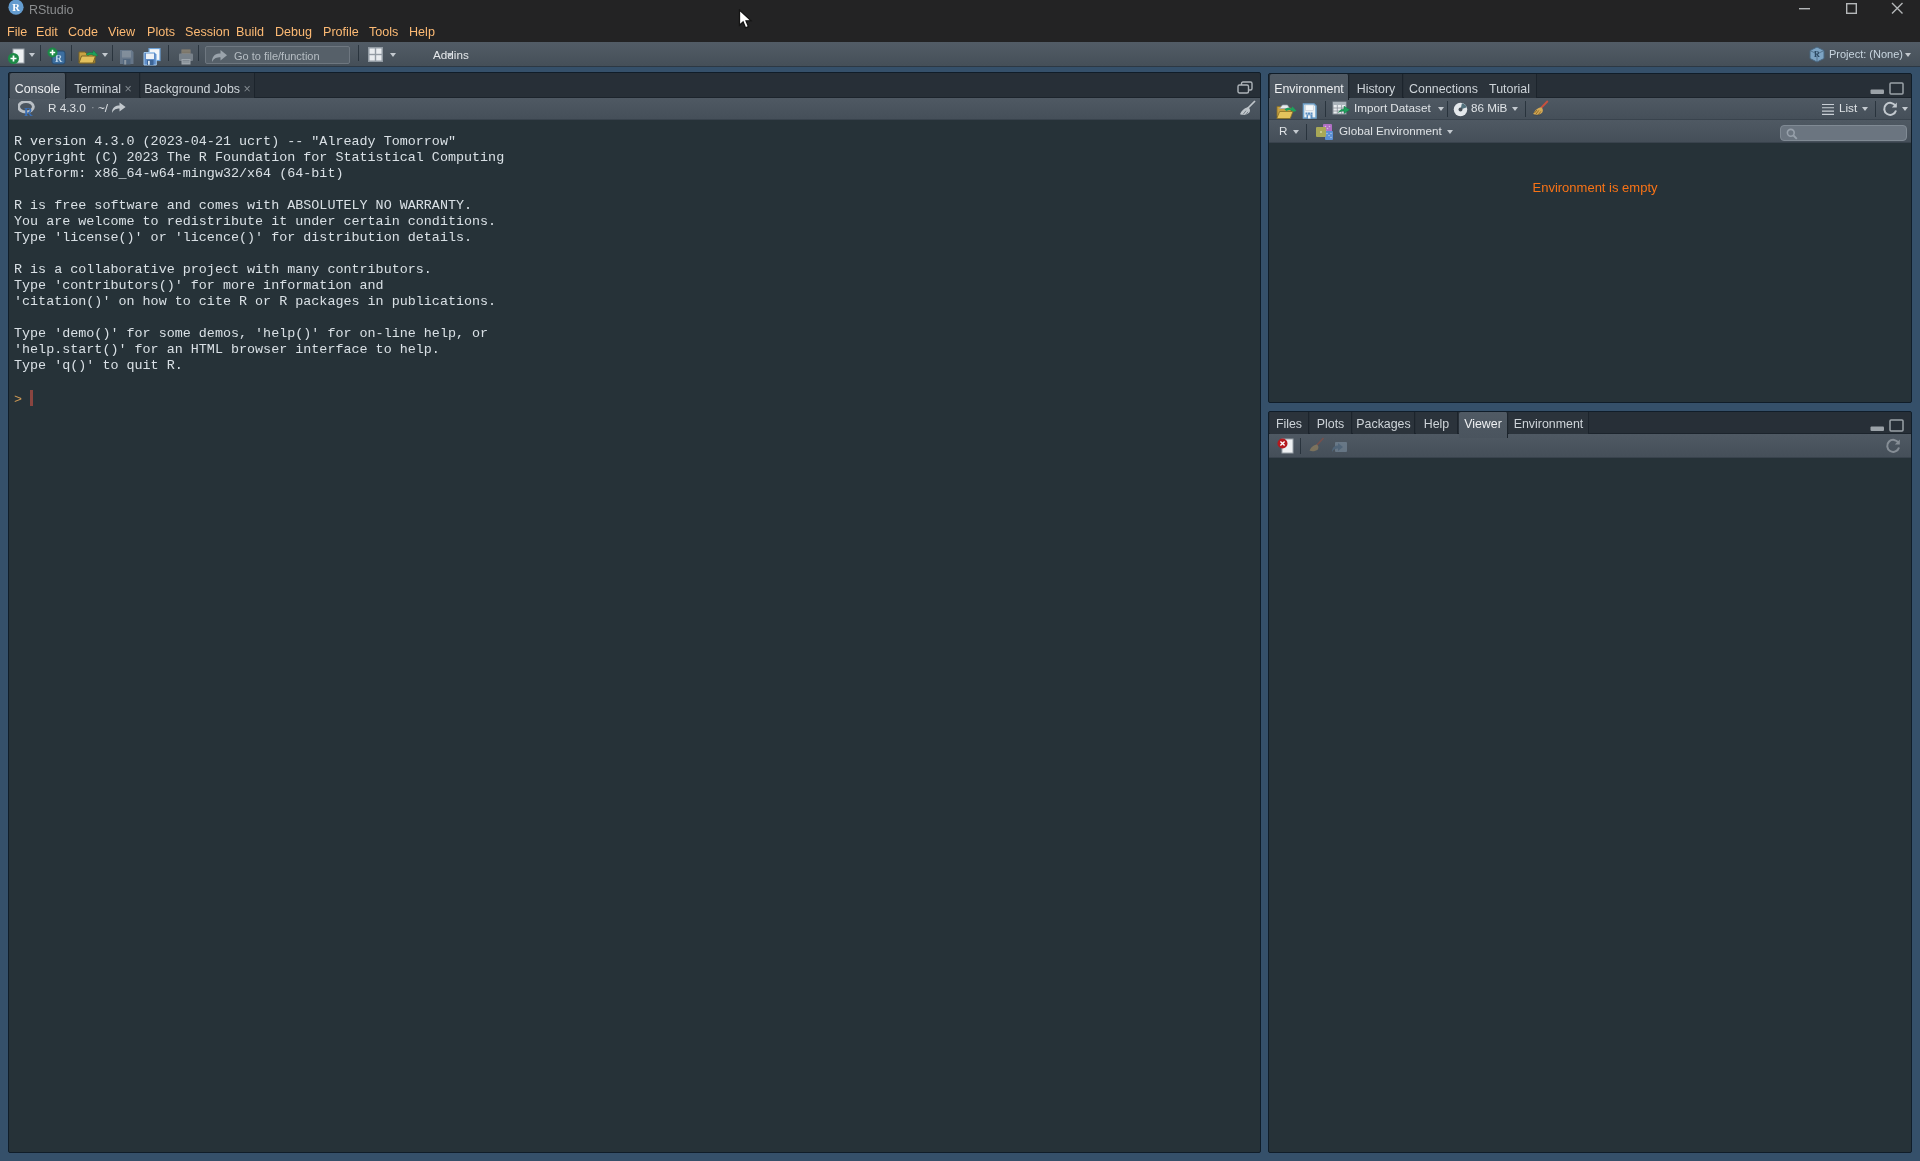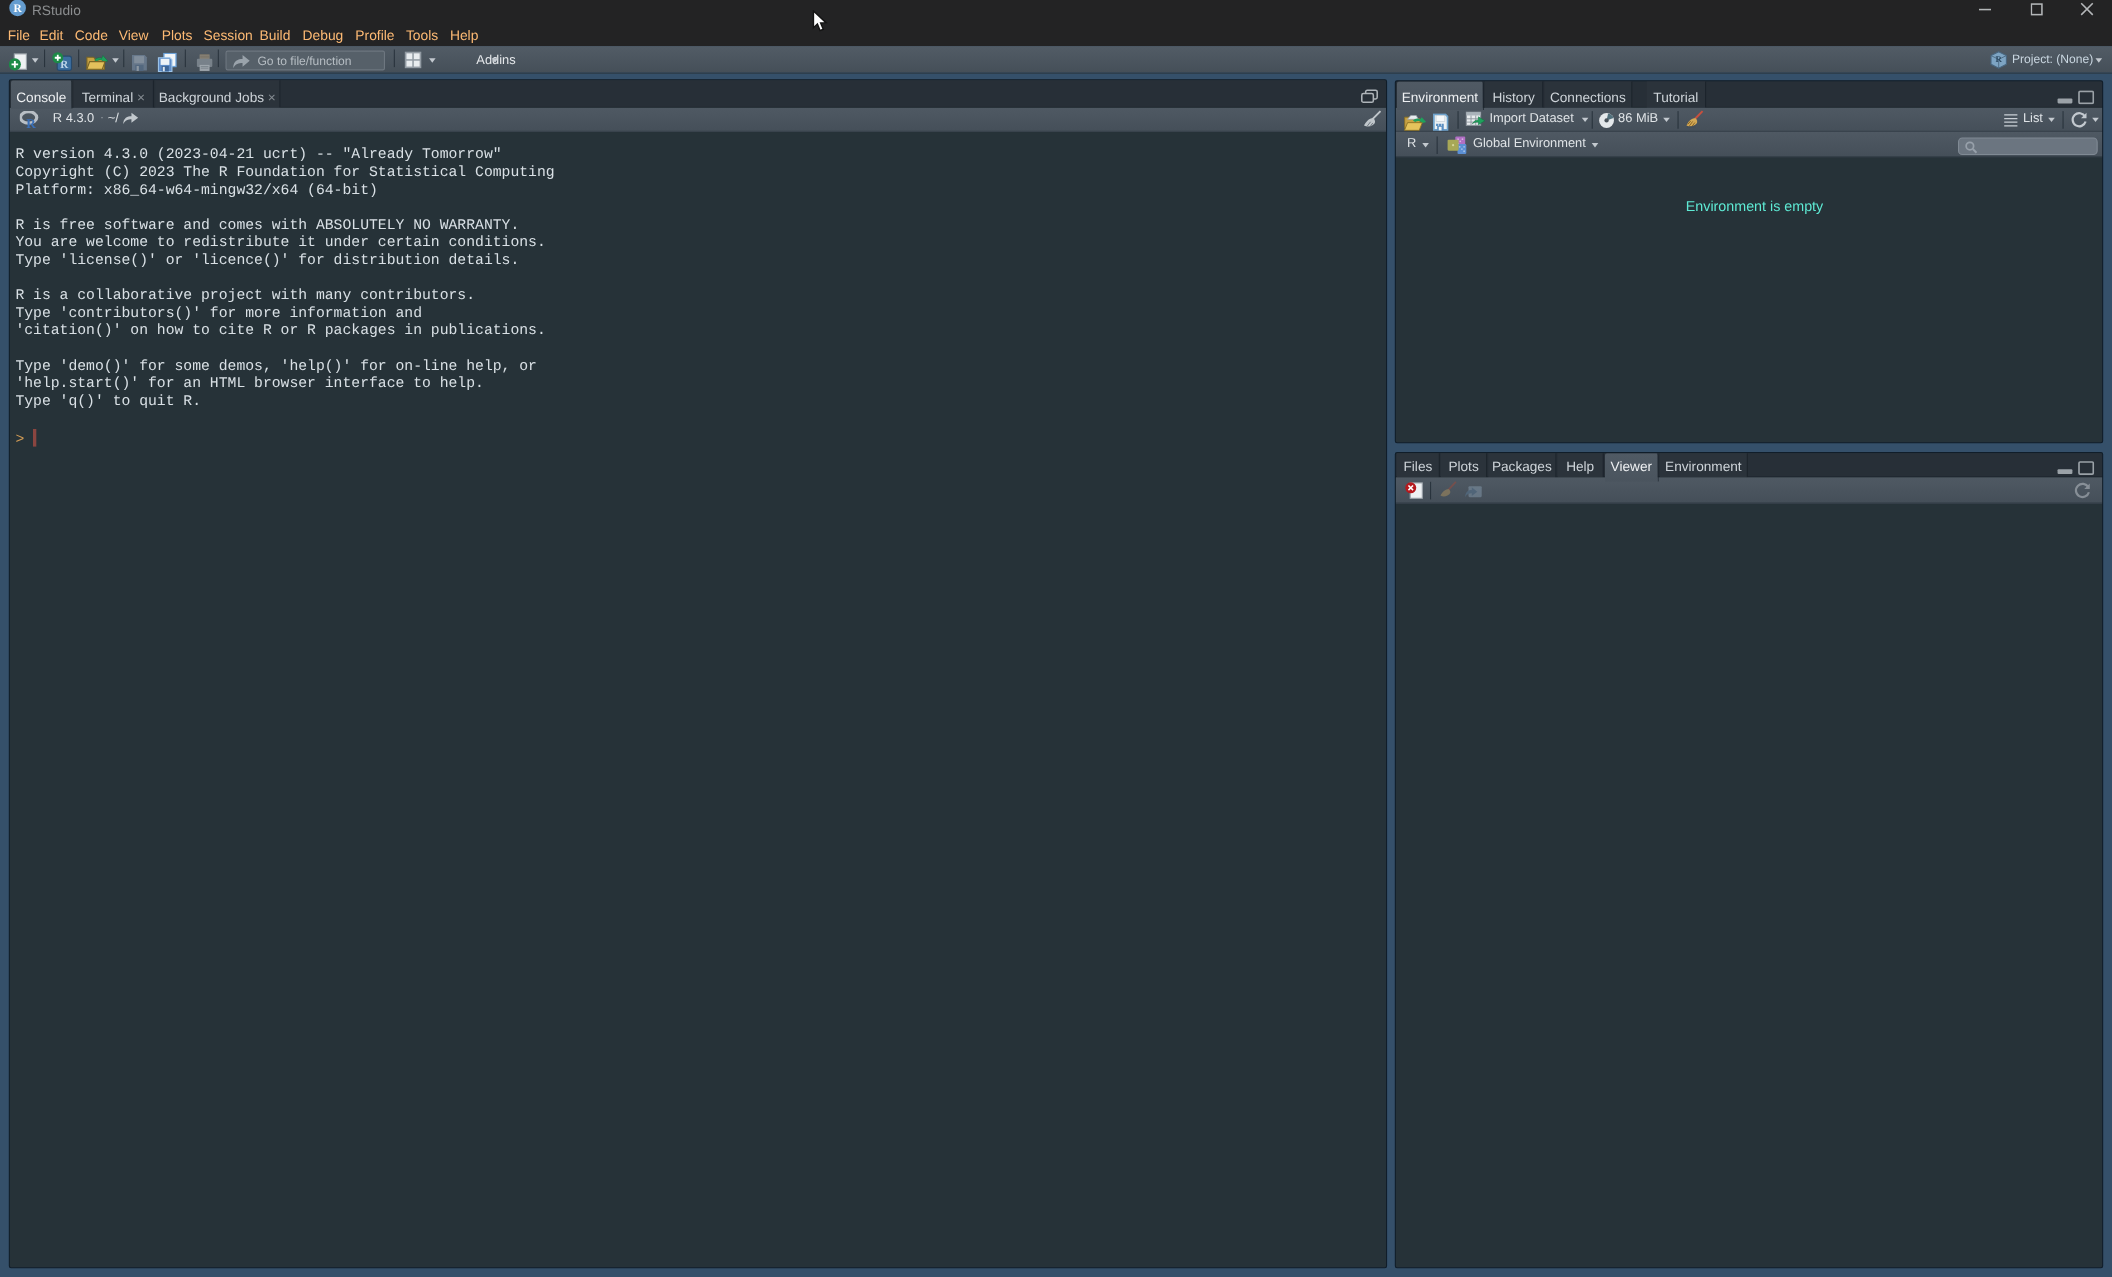--- a/index.html
+++ b/index.html
@@ -191,21 +191,21 @@
 
 <span class="prompt">&gt; </span><span id="cursor" style="display:inline-block;width:3px;height:16px;background:#8a4540;vertical-align:-3.5px;"></span></pre>
   </div>
 </div>
 
 <div class="panel" id="env-panel" style="left:1268px;top:73px;width:644px;height:330px;">
   <div class="tabstrip" style="height:24px;" id="env-tabs">
     <div class="tab active" style="left:1px;width:79px;height:24px;">Environment</div>
     <div class="tab" style="left:81px;width:53px;height:24px;">History</div>
     <div class="tab" style="left:135px;width:80px;height:24px;">Connections</div>
-    <div class="tab" style="left:228px;width:54px;height:24px;">Tutorial</div>
+    <div class="tab" style="left:214px;width:54px;height:24px;">Tutorial</div>
     <svg class="abs" style="left:601px;top:15px;" width="15" height="6" viewBox="0 0 15 6">
       <rect x="0.5" y="0.5" width="13.5" height="4.5" rx="1" fill="#9ba2a8"></rect>
     </svg>
     <svg class="abs" style="left:620px;top:8px;" width="15" height="13" viewBox="0 0 15 13">
       <rect x="1" y="1" width="13" height="11" rx="1" fill="none" stroke="#9ba2a8" stroke-width="1.5"></rect>
     </svg>
   </div>
   <div class="ptoolbar" style="top:24px;" id="env-tb1">
     <svg class="abs" style="left:7px;top:6px;" width="22" height="16" viewBox="0 0 22 16">
       <path d="M1 2.5 h5.5 l1.5 1.5 h7 v8.5 h-14 z" fill="#c8a243" stroke="#8a7026" stroke-width=".8"></path>
@@ -277,21 +277,21 @@
     <span class="abs tbtext" style="left:70px;top:4px;">Global Environment</span>
     <span class="caret abs" style="left:178px;top:10px;"></span>
     <div class="abs" style="left:511px;top:5px;width:127px;height:16px;background:#6b7580;
         border:1px solid #808a94;border-radius:4px;">
       <svg class="abs" style="left:5px;top:2px;" width="12" height="12" viewBox="0 0 12 12">
         <circle cx="4.8" cy="4.8" r="3.4" fill="none" stroke="#97a0aa" stroke-width="1.6"></circle>
         <path d="M7.5 7.5 L10.8 10.8" stroke="#97a0aa" stroke-width="1.8"></path>
       </svg>
     </div>
   </div>
-  <div class="abs" style="left:10px;right:0;top:106px;text-align:center;color:#5eead4;
+  <div class="abs" style="left:10px;right:0;top:106px;text-align:center;color:#f97316;
        font-size:13px;">Environment is empty</div>
 </div>
 
 <div class="panel" id="files-panel" style="left:1268px;top:411px;width:644px;height:742px;">
   <div class="tabstrip" style="height:22px;" id="files-tabs">
     <div class="tab" style="left:1px;width:39px;height:22px;line-height:24px;">Files</div>
     <div class="tab" style="left:41px;width:42px;height:22px;line-height:24px;">Plots</div>
     <div class="tab" style="left:84px;width:62px;height:34px;line-height:24px;">Packages</div>
     <div class="tab" style="left:147px;width:42px;height:22px;line-height:24px;">Help</div>
     <div class="tab active" style="left:190px;width:49px;height:22px;line-height:24px;">Viewer</div>

